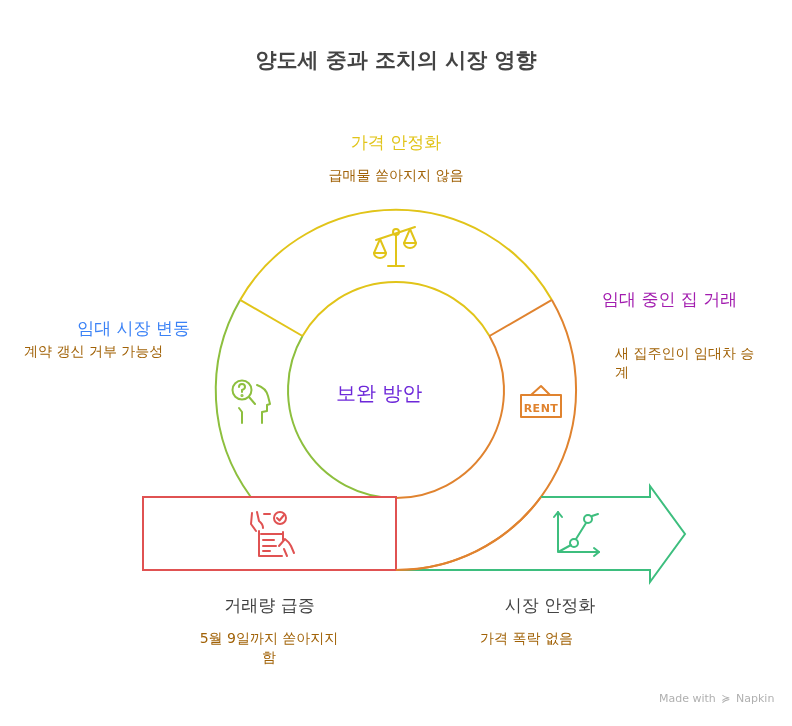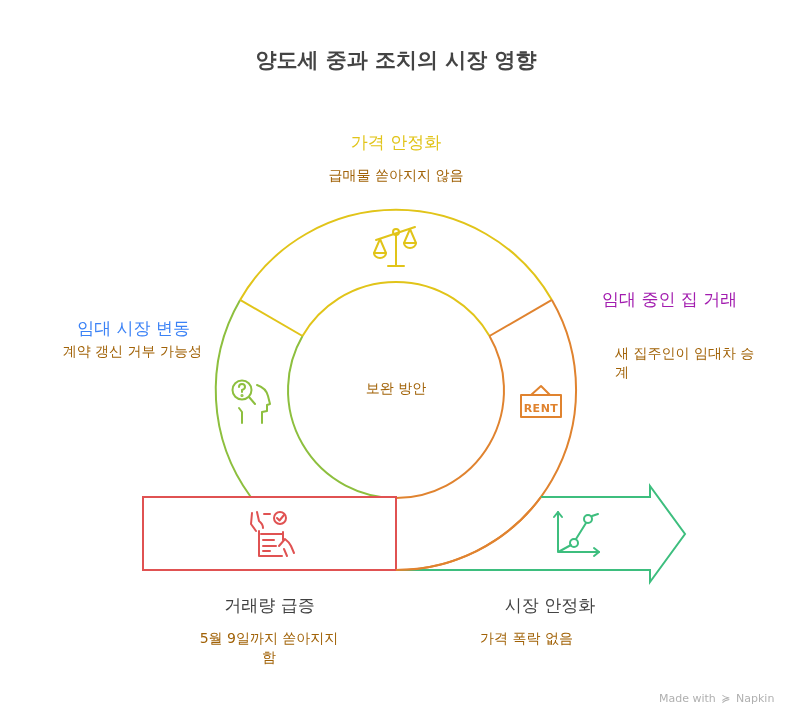--- a/index.html
+++ b/index.html
@@ -1,21 +1,21 @@
 <!DOCTYPE html>
 <html><head>
 <meta charset="utf-8">
 <style>
   html, body { margin: 0; padding: 0; background: #ffffff; }
   body { width: 792px; height: 726px; position: relative; overflow: hidden; font-family: "DejaVu Sans", "Liberation Sans", sans-serif; }
   .abs { position: absolute; }
   .title { left: 0; width: 792px; top: 46px; text-align: center; font-size: 21px; font-weight: bold; color: #444444; }
   .heading { font-size: 17px; }
   .desc { font-size: 14px; color: #a16207; line-height: 19px; }
-  .center-label { font-size: 14px; color: #a16207; text-align: center; }
+  .center-label { font-size: 20px; color: #6d28d9; text-align: left; }
   .footer { font-size: 11px; color: #b0b0b0; }
   svg.diagram { position: absolute; left: 0; top: 0; }
 </style>
 </head>
 <body>
 
 <div class="abs title">양도세 중과 조치의 시장 영향</div>
 
 <svg class="diagram" width="792" height="726" viewBox="0 0 792 726">
 
@@ -91,21 +91,21 @@
     <line x1="592" y1="516" x2="598" y2="514"></line>
   </g>
 </svg>
 
 <div class="abs center-label" style="left:336px; top:380px; width:120px;">보완 방안</div>
 
 <div class="abs heading" style="left:0; width:792px; top:131px; text-align:center; color:#E1C419;">가격 안정화</div>
 <div class="abs desc" style="left:0; width:792px; top:166px; text-align:center;">급매물 쏟아지지 않음</div>
 
 <div class="abs heading" style="left:40px; width:150px; top:309px; text-align:right; color:#3b82f6;margin-top:8px;">임대 시장 변동</div>
-<div class="abs desc" style="left:52px; width:150px; top:342px; text-align:right;">계약 갱신 거부 가능성</div>
+<div class="abs desc" style="left:24px; width:150px; top:342px; ">계약 갱신 거부 가능성</div>
 
 <div class="abs heading" style="left:602px; width:140px; top:287px; color:#a21caf; line-height:24px;">임대 중인 집 거래</div>
 <div class="abs desc" style="left:615px; width:140px; top:344px;">새 집주인이 임대차 승계</div>
 
 <div class="abs heading" style="left:143px; width:253px; top:594px; text-align:center; color:#404040;">거래량 급증</div>
 <div class="abs desc" style="left:194px; width:150px; top:629px; text-align:center;">5월 9일까지 쏟아지지 함</div>
 
 <div class="abs heading" style="left:460px; width:180px; top:594px; text-align:center; color:#444444;">시장 안정화</div>
 <div class="abs desc" style="left:480px; width:180px; top:629px; ">가격 폭락 없음</div>
 

